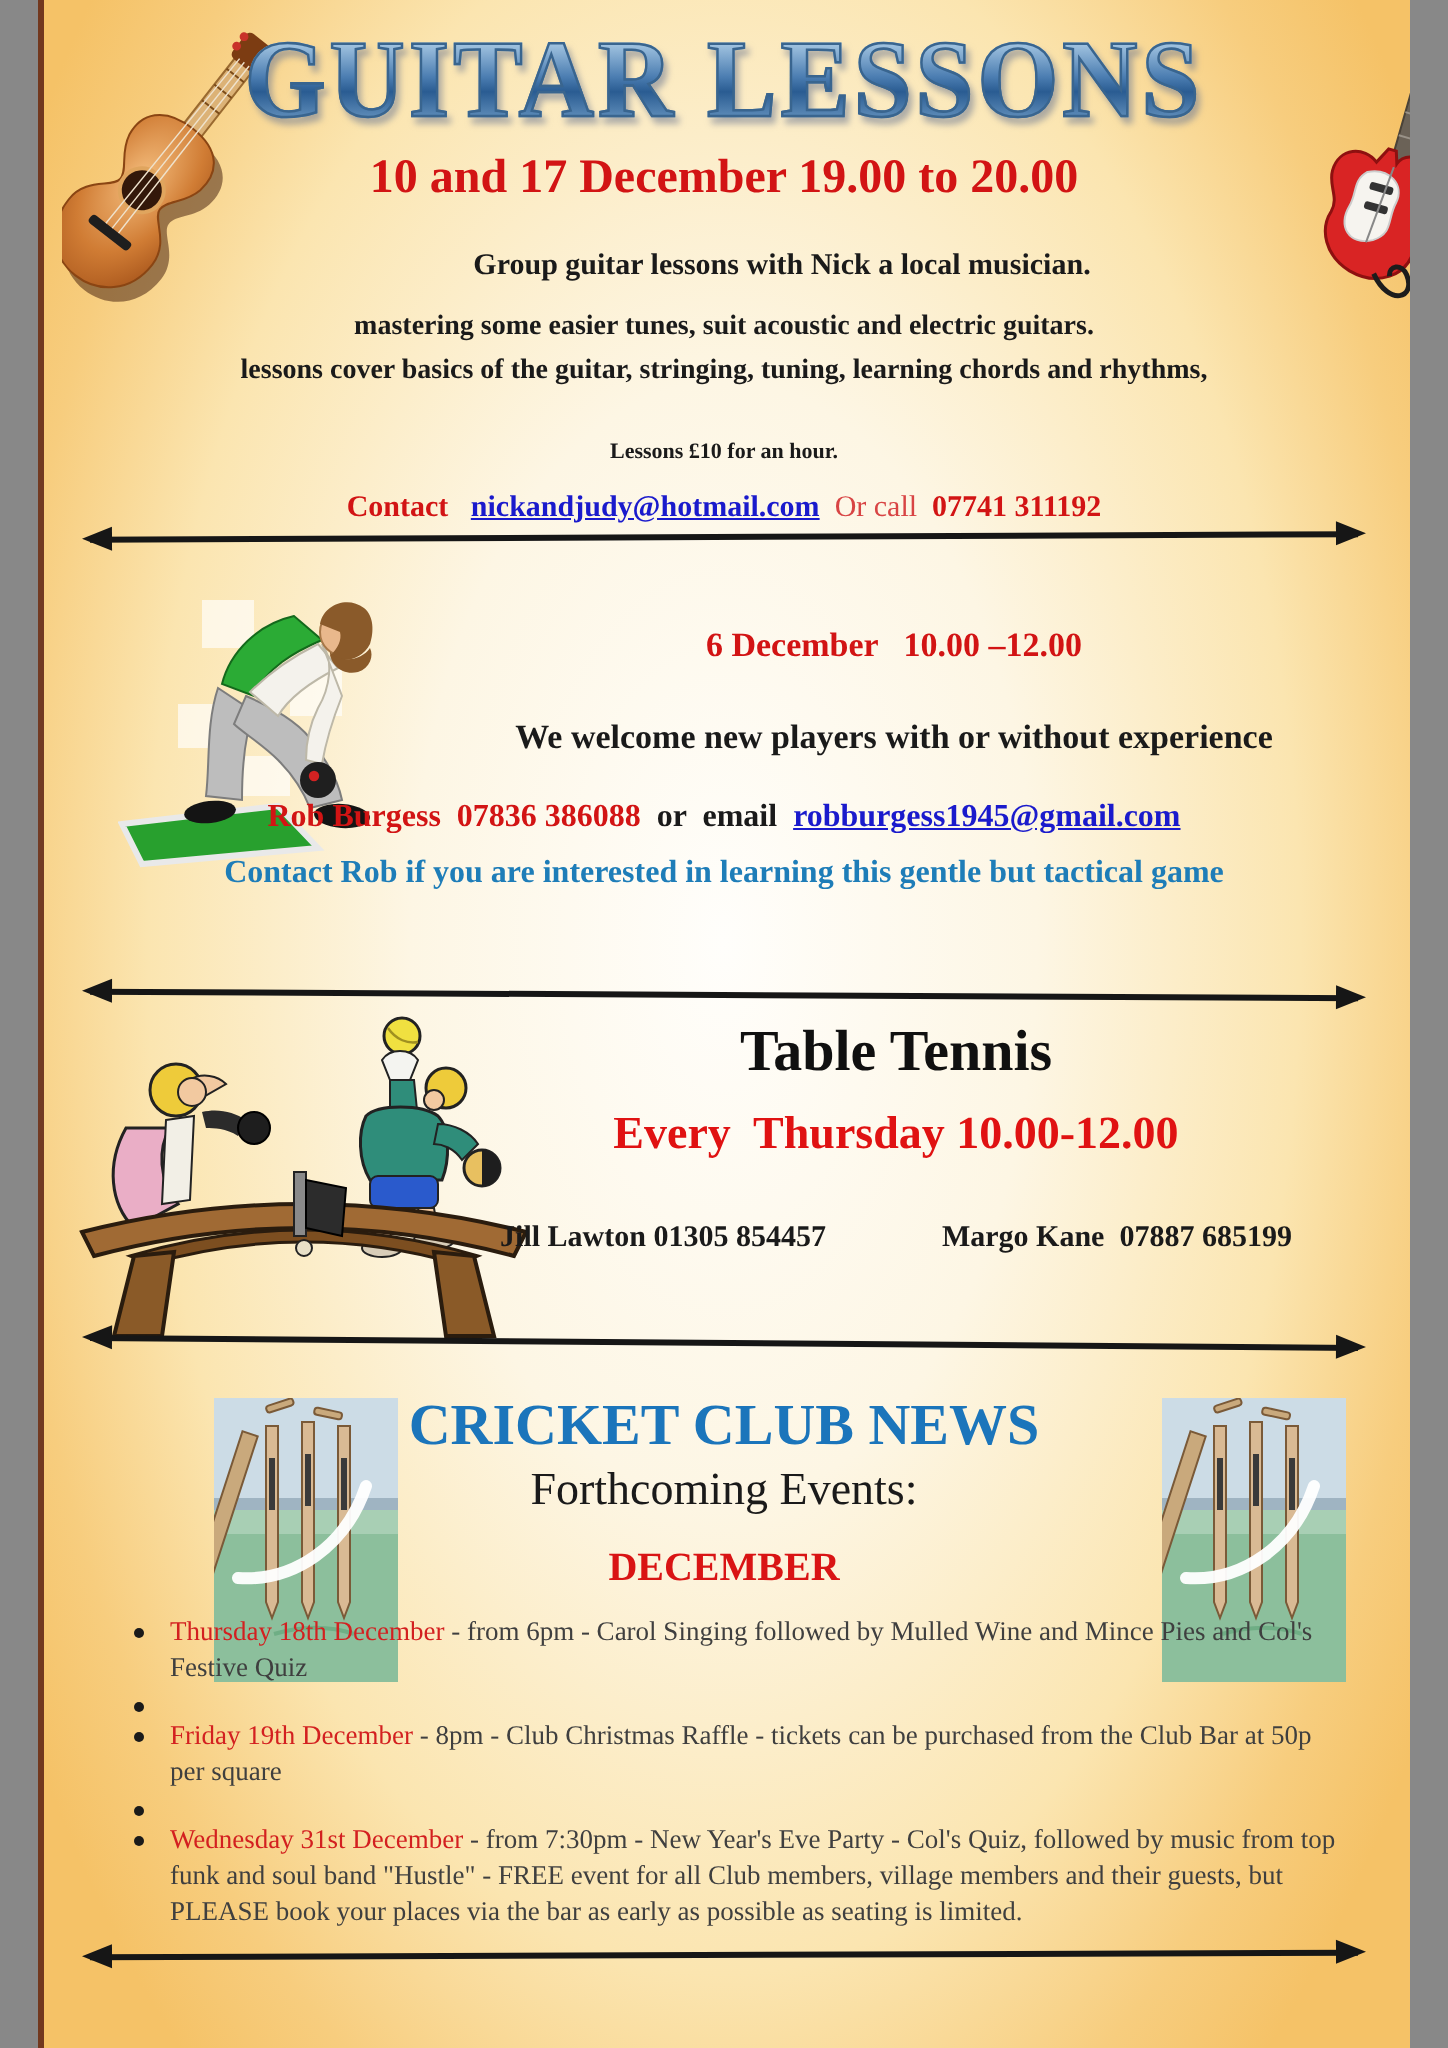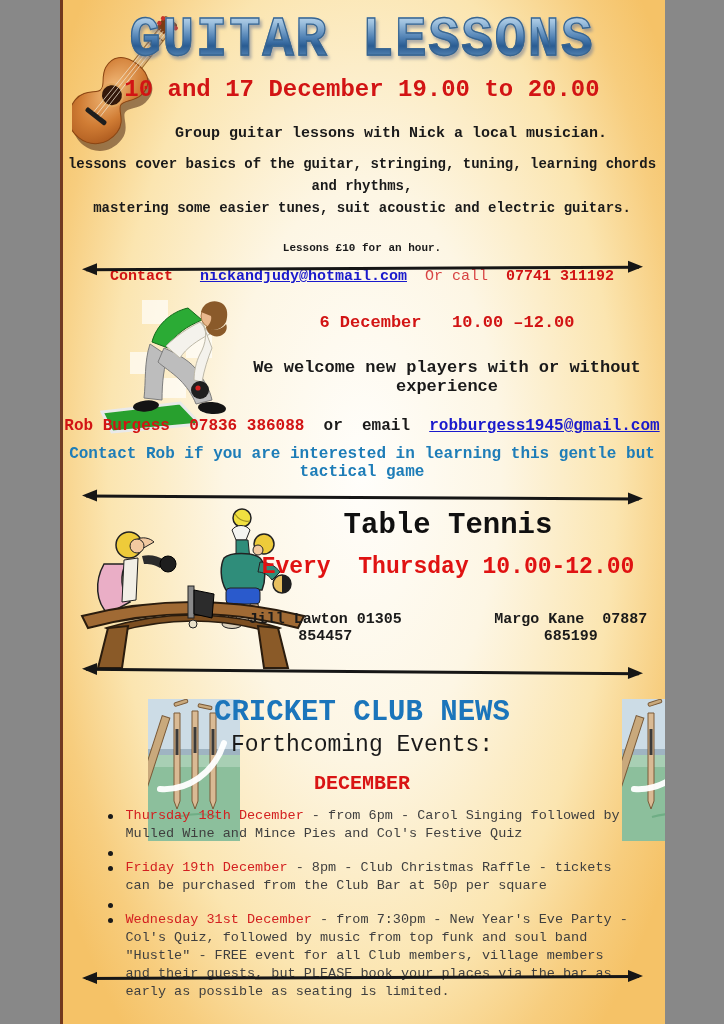--- a/index.html
+++ b/index.html
@@ -1,22 +1,21 @@
 <!DOCTYPE html>
 <html><head>
 <meta charset="utf-8">
 <style>
   html,body{margin:0;padding:0;background:#888;}
   .page{
-    position:relative;width:593px;height:1024px;margin:0 auto;overflow:hidden;
-    font-family:Liberation Mono, monospace;
+    position:relative;width:686px;height:1024px;margin:0 auto;overflow:hidden;
+    font-family:Liberation Serif, serif;
     background:
       radial-gradient(ellipse 60% 72% at 50% 46%,
         #fffefb 0%, #fdf6e4 38%, #fbe5b0 70%, #f7cd7e 88%, #f5c267 100%);
-    padding-left: 12px;
   }
   .edge-strip{position:absolute;left:0;top:0;width:3px;height:100%;background:#5a2012;opacity:.85;}
   .center{text-align:center;}
   .pre{white-space:pre-wrap;}
 
   
   .arrow{position:absolute;left:26px;right:26px;height:0;border-top:3px solid #161616;}
   .arrow::before{content:"";position:absolute;left:-4px;top:-8px;width:0;height:0;
     border-top:6.5px solid transparent;border-bottom:6.5px solid transparent;border-right:15px solid #161616;}
   .arrow::after{content:"";position:absolute;right:-4px;top:-8px;width:0;height:0;
@@ -129,22 +128,22 @@
     </g>
   </svg>
 
   <div class="sec-guitar center">
     <div>
       <span class="wordart pre">GUITAR LESSONS</span>
     </div>
     <div class="g-date pre">10 and 17 December 19.00 to 20.00</div>
     <div class="g-line1 pre">Group guitar lessons with Nick a local musician.</div>
     <div class="g-body">
+      <div class="pre">mastering some easier tunes, suit acoustic and electric guitars.</div>
       <div class="pre">lessons cover basics of the guitar, stringing, tuning, learning chords and rhythms,</div>
-      <div class="pre">mastering some easier tunes, suit acoustic and electric guitars.</div>
     </div>
     <div class="g-price pre">Lessons £10 for an hour.</div>
     <div class="g-contact"><span class="red pre">Contact</span><span>&nbsp;&nbsp;&nbsp;</span><a href="#" class="maillink pre">nickandjudy@hotmail.com</a><span>&nbsp;&nbsp;</span><span class="red-light pre">Or call</span><span>&nbsp;&nbsp;</span><span class="red pre">07741 311192</span></div>
   </div>
 
   <div class="arrow" style="top:267px;transform:rotate(-0.25deg);"></div>
 
   <svg class="img-abs" style="left:40px;top:282px;" width="142" height="152" viewBox="0 0 142 152">
     <g fill="rgba(255,255,255,0.65)">
       <rect x="42" y="18" width="26" height="24"></rect>

